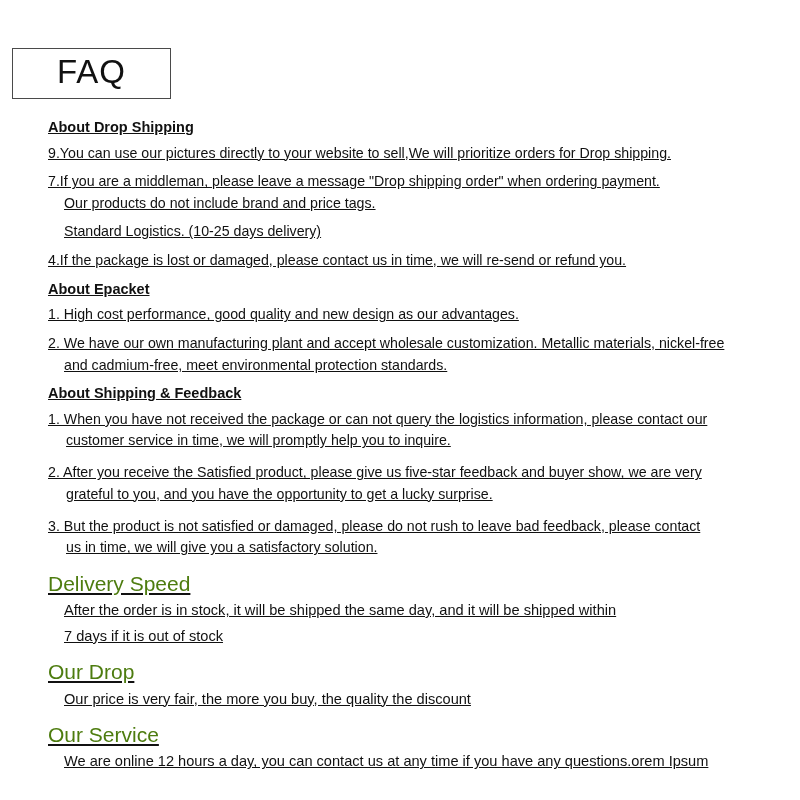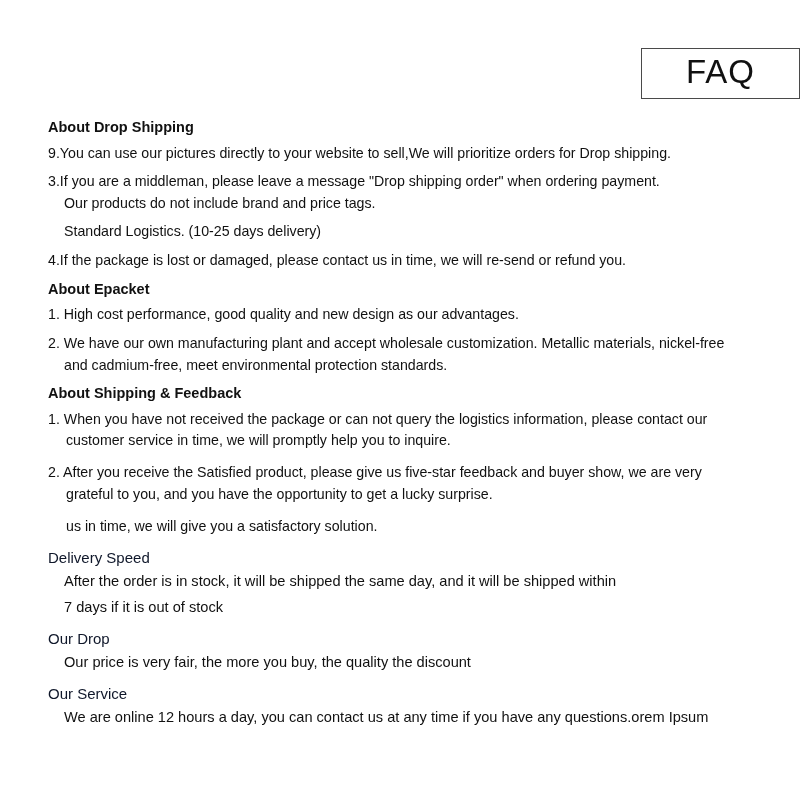--- a/index.html
+++ b/index.html
@@ -17,38 +17,40 @@
   .page {
     position: relative;
     width: 800px;
     height: 800px;
     box-sizing: border-box;
   }
 
   
   .faq-title-wrap {
     display: flex;
-    justify-content: flex-end;
+    justify-content: flex-start;
     padding-top: 48px;
+    margin-left: 12px;
   }
   .faq-title-box {
     border: 1px solid #4a4a4a;
     padding: 6px 44px 10px 44px;
     line-height: 1;
   }
   .faq-title {
     font-size: 33px;
     letter-spacing: 1px;
     color: #111;
     font-family: "Liberation Sans", sans-serif;
   }
 
   
   .content {
     padding: 12px 28px 0 48px;
+    text-decoration: underline;
   }
   .sec-head {
     font-size: 14.5px;
     font-weight: bold;
     color: #111;
     margin: 6px 0 4px 0;
     line-height: 1.5;
   }
   .line {
     font-size: 14.2px;
@@ -67,22 +69,22 @@
     font-size: 14.2px;
     line-height: 1.5;
     margin-bottom: 11px;
   }
   .sec2 .line .cont {
     padding-left: 18px;
   }
 
   
   .big-head {
-    font-size: 15px;
-    color: #0f172a;
+    font-size: 21px;
+    color: #4d7c0f;
     margin: 10px 0 2px 0;
     line-height: 1.3;
     font-family: "Liberation Sans", sans-serif;
   }
   .big-body {
     font-size: 14.6px;
     color: #111;
     line-height: 1.62;
     margin: 0 0 2px 16px;
   }
@@ -98,21 +100,21 @@
     </div>
   </div>
 
   <div class="content">
 
     <div class="sec-head">About Drop Shipping</div>
     <p class="line">
       <span>9.You can use our pictures directly to your website to sell,We will prioritize orders for Drop shipping.</span>
     </p>
     <p class="line">
-      <span>3.If you are a middleman, please leave a message "Drop shipping order" when ordering payment.</span>
+      <span>7.If you are a middleman, please leave a message "Drop shipping order" when ordering payment.</span>
       <span class="cont">Our products do not include brand and price tags.</span>
     </p>
     <p class="line">
       <span class="cont">Standard Logistics. (10-25 days delivery)</span>
     </p>
     <p class="line">
       <span>4.If the package is lost or damaged, please contact us in time, we will re-send or refund you.</span>
     </p>
 
     <div class="sec-head">About Epacket</div>
@@ -128,20 +130,21 @@
     <div class="sec2">
       <p class="line">
         <span>1. When you have not received the package or can not query the logistics information, please contact our</span>
         <span class="cont">customer service in time, we will promptly help you to inquire.</span>
       </p>
       <p class="line">
         <span>2. After you receive the Satisfied product, please give us five-star feedback and buyer show, we are very</span>
         <span class="cont">grateful to you, and you have the opportunity to get a lucky surprise.</span>
       </p>
       <p class="line">
+        <span>3. But the product is not satisfied or damaged, please do not rush to leave bad feedback, please contact</span>
         <span class="cont">us in time, we will give you a satisfactory solution.</span>
       </p>
     </div>
 
     <div class="big-head">Delivery Speed</div>
     <p class="big-body">After the order is in stock, it will be shipped the same day, and it will be shipped within</p>
     <p class="big-body">7 days if it is out of stock</p>
 
     <div class="big-head">Our Drop</div>
     <p class="big-body">Our price is very fair, the more you buy, the quality the discount</p>

